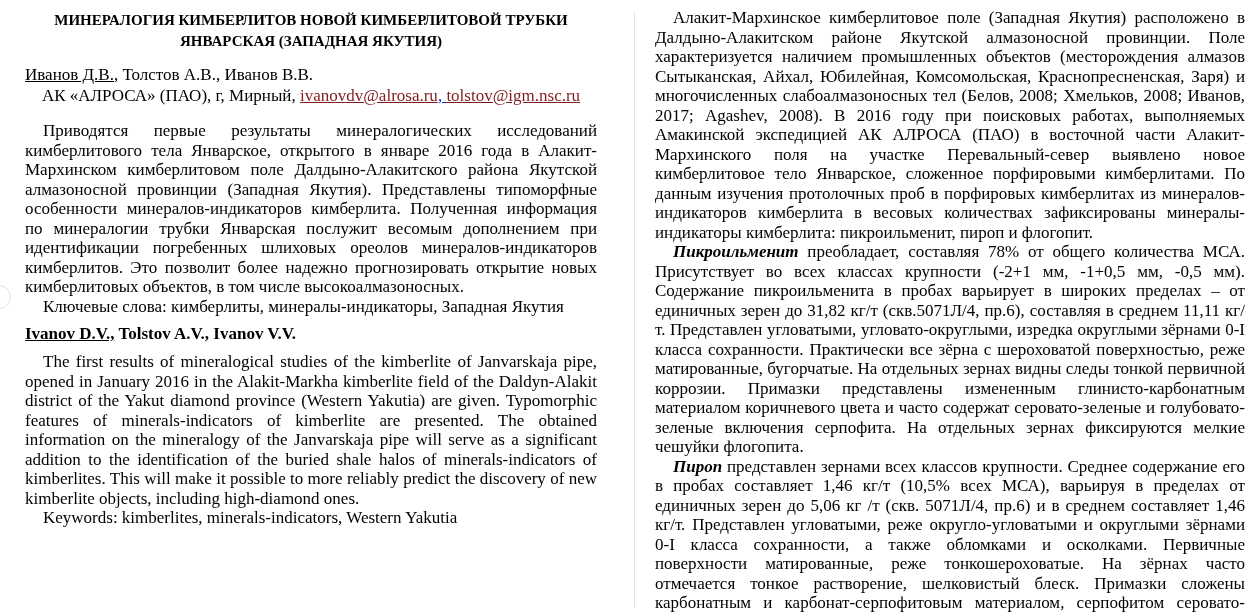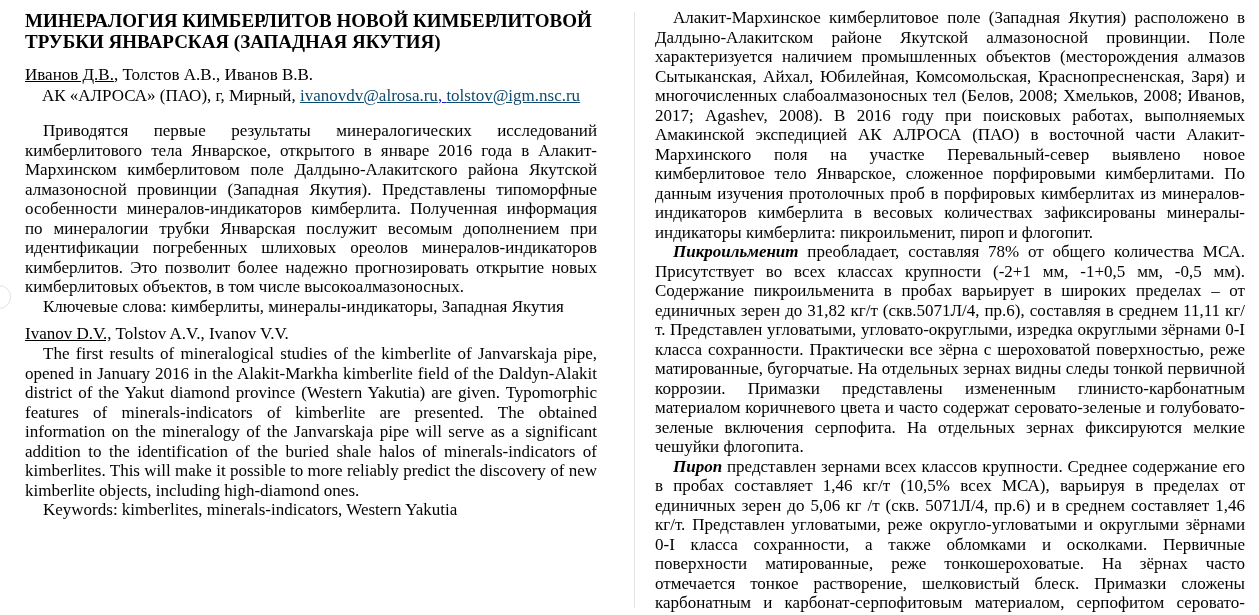--- a/index.html
+++ b/index.html
@@ -19,44 +19,44 @@
     position:absolute; left:634px; top:12px;
     width:1px; height:596px; background:#e3e3e3;
   }
   .edge-circle {
     position:absolute; left:-13px; top:285px;
     width:24px; height:24px; border-radius:50%;
     border:1.5px solid #e2e2e2; background:#ffffff;
   }
 
   .title {
-    font-size:19px; font-weight:bold; 
+    font-size:15px; font-weight:bold; text-align:center;
     line-height:21px;
   }
   .ru-title { margin-bottom:13px; }
   .en-title { margin-top:16px; margin-bottom:12px; }
 
   .authors { font-size:17px; line-height:19px; margin-bottom:2px; }
-  .authors-bold { font-weight:normal; margin-bottom:1px; }
+  .authors-bold { font-weight:bold; margin-bottom:9px; }
   .affil { font-size:17px; text-align:center; line-height:19px; }
   .ru-affil { margin-bottom:16px; }
   .en-affil { margin-bottom:13px; }
 
   .body-par {
     font-size:17px; line-height:19.5px;
     text-align:justify; text-indent:18px;
   }
   .keywords {
     font-size:17px; line-height:19.5px;
     text-indent:18px; text-align:left;
   }
   .ru-keywords { margin-bottom:8px; }
 
   .u { text-decoration:underline; }
-  .link { color:#0c4a6e; text-decoration:underline; cursor:pointer; }
+  .link { color:#7f1d1d; text-decoration:underline; cursor:pointer; }
   .link-sep { color:#1a1acd; text-decoration:underline; }
   .lead { font-weight:bold; font-style:italic; }
   a { color:inherit; }
 </style>
 </head>
 <body>
 
 <div class="col col-left">
 
   <h1 class="title ru-title">МИНЕРАЛОГИЯ КИМБЕРЛИТОВ НОВОЙ КИМБЕРЛИТОВОЙ ТРУБКИ ЯНВАРСКАЯ (ЗАПАДНАЯ ЯКУТИЯ)</h1>

